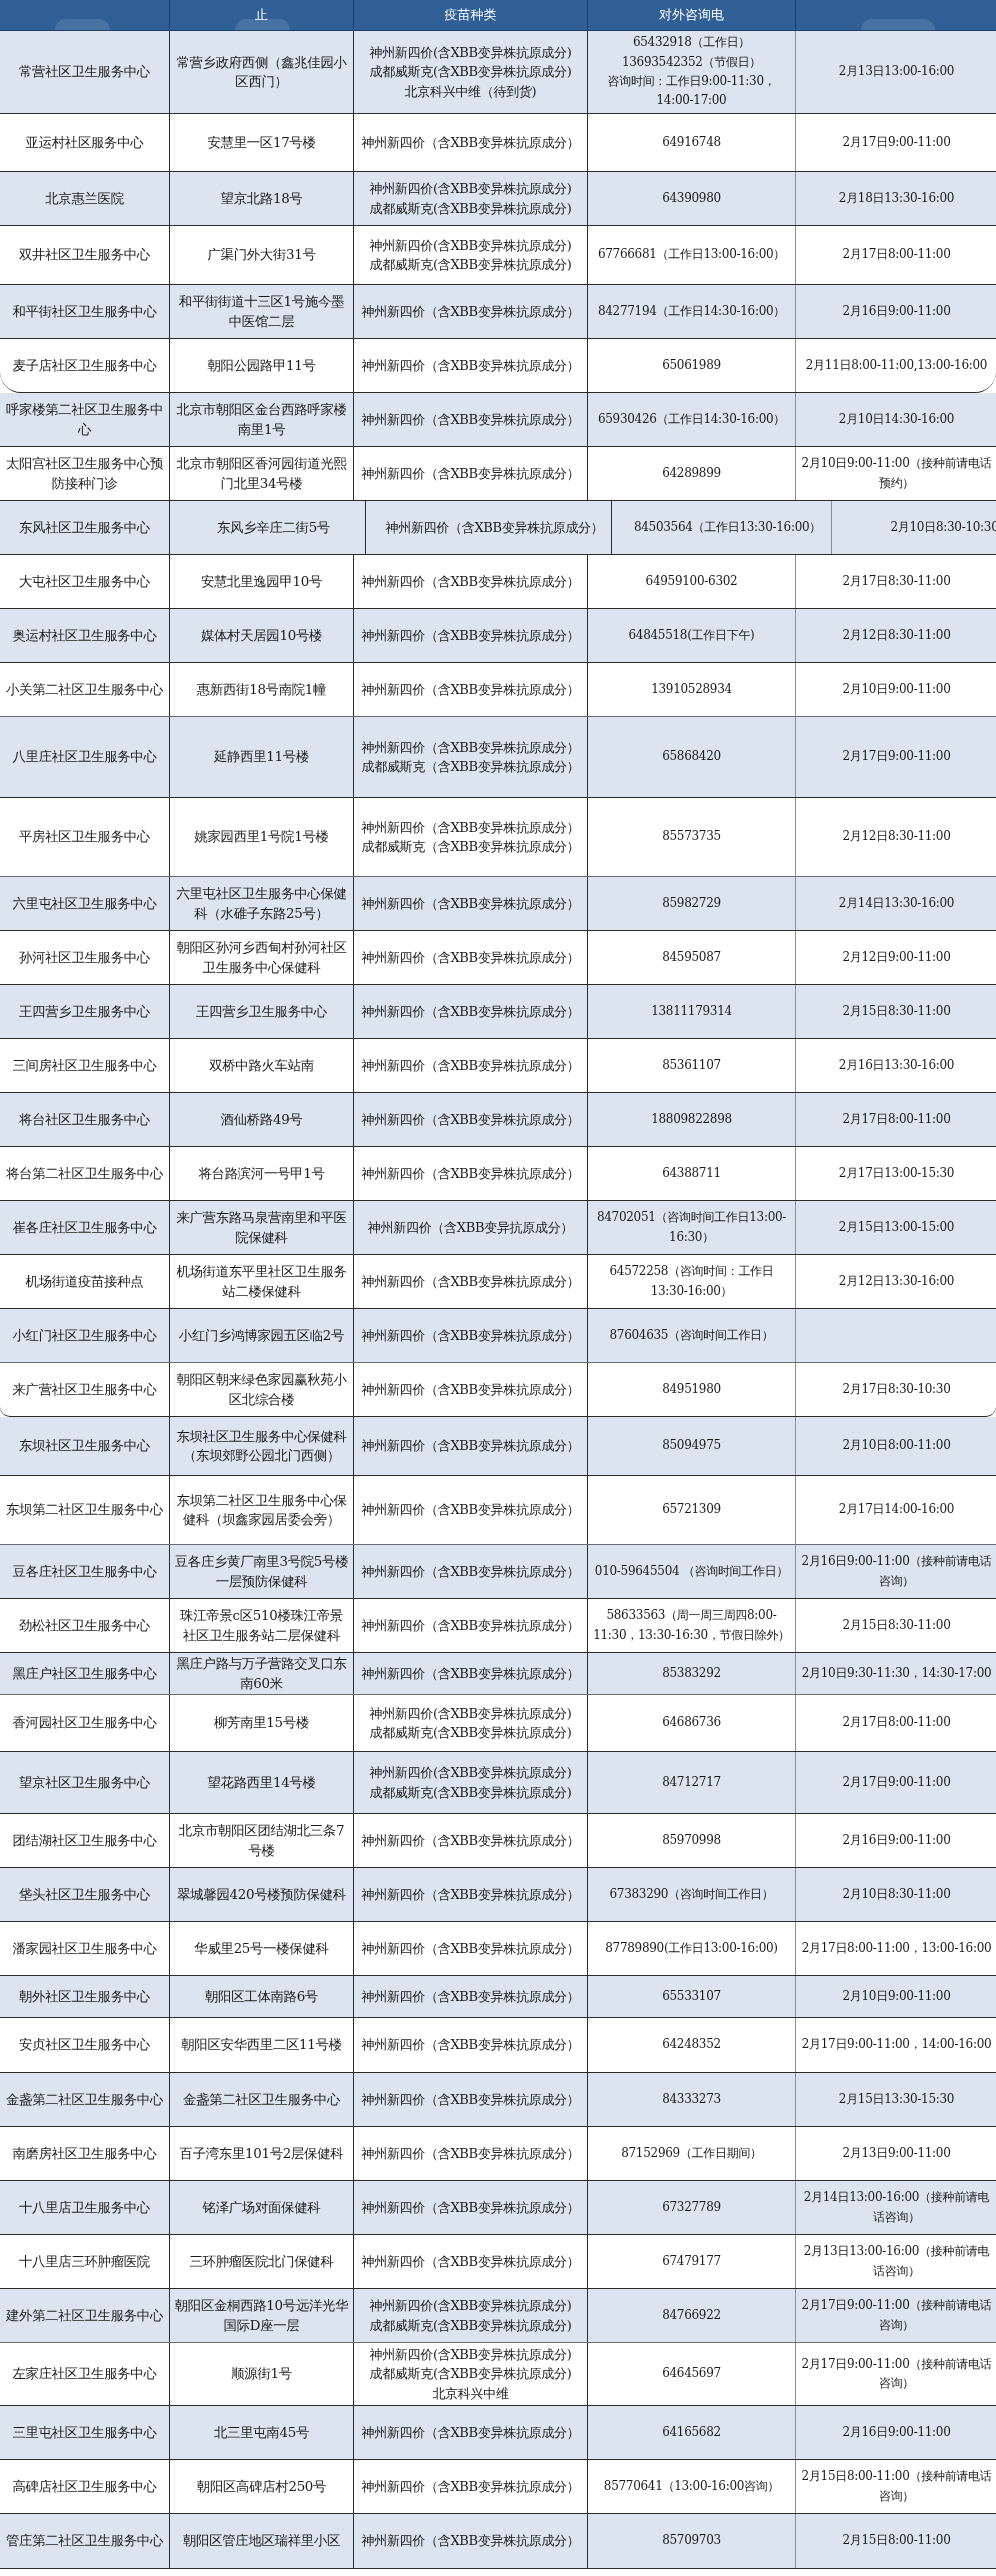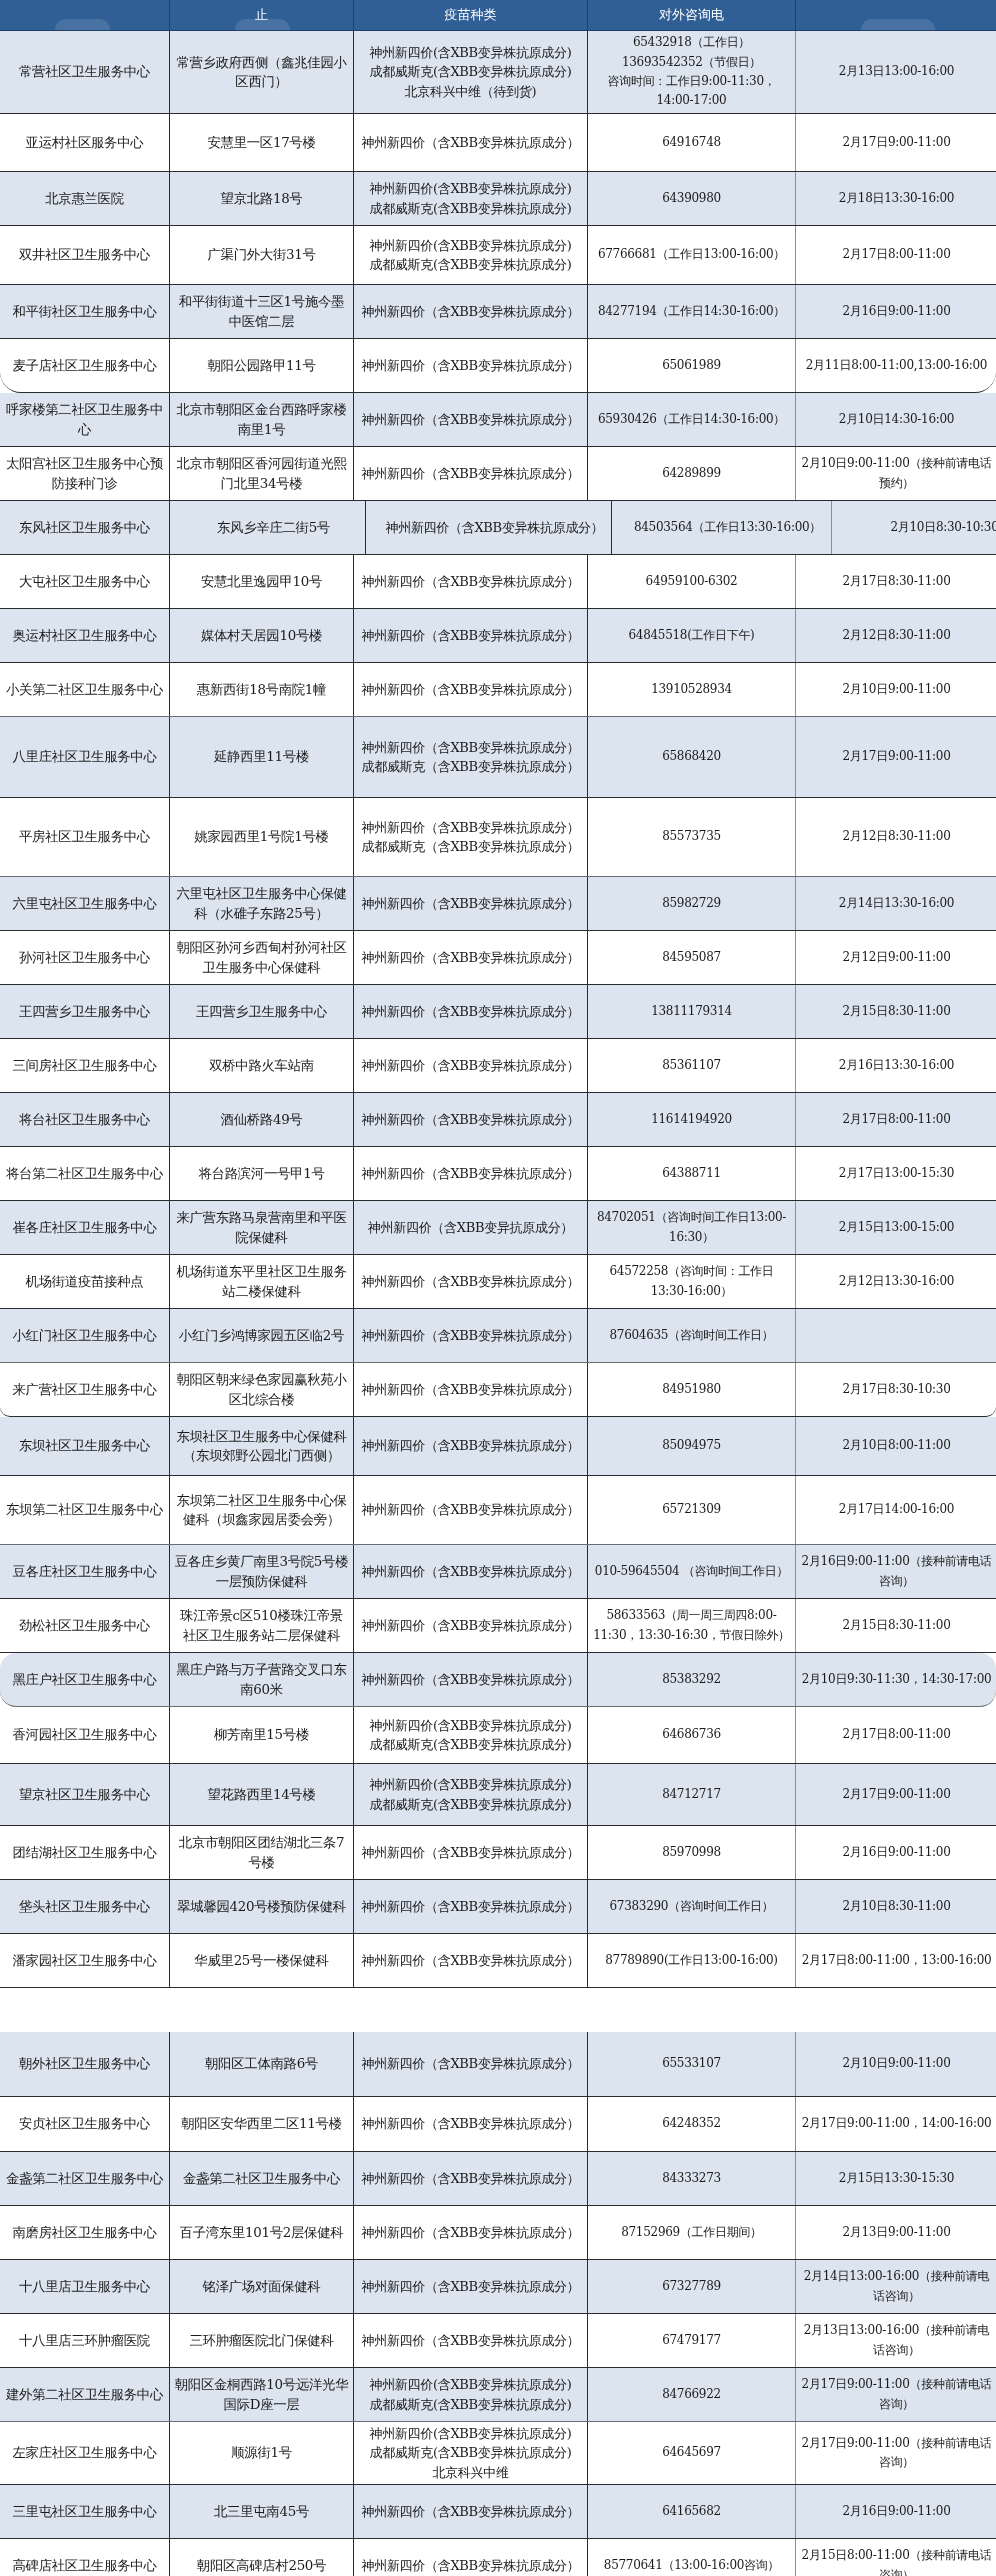--- a/index.html
+++ b/index.html
@@ -183,21 +183,21 @@
         <div class="cell c1">三间房社区卫生服务中心</div>
         <div class="cell c2">双桥中路火车站南</div>
         <div class="cell c3">神州新四价（含XBB变异株抗原成分）</div>
         <div class="cell c4">85361107</div>
         <div class="cell c5">2月16日13:30-16:00</div>
       </div>
       <div class="row alt" style="height: 54px;">
         <div class="cell c1">将台社区卫生服务中心</div>
         <div class="cell c2">酒仙桥路49号</div>
         <div class="cell c3">神州新四价（含XBB变异株抗原成分）</div>
-        <div class="cell c4">11614194920</div>
+        <div class="cell c4">18809822898</div>
         <div class="cell c5">2月17日8:00-11:00</div>
       </div>
       <div class="row plain" style="height: 54px;">
         <div class="cell c1">将台第二社区卫生服务中心</div>
         <div class="cell c2">将台路滨河一号甲1号</div>
         <div class="cell c3">神州新四价（含XBB变异株抗原成分）</div>
         <div class="cell c4">64388711</div>
         <div class="cell c5">2月17日13:00-15:30</div>
       </div>
       <div class="row alt" style="height: 54px;">
@@ -248,21 +248,21 @@
         <div class="cell c4">010-59645504 （咨询时间工作日）</div>
         <div class="cell c5">2月16日9:00-11:00（接种前请电话咨询）</div>
       </div>
       <div class="row plain" style="height: 54px;">
         <div class="cell c1">劲松社区卫生服务中心</div>
         <div class="cell c2">珠江帝景c区510楼珠江帝景社区卫生服务站二层保健科</div>
         <div class="cell c3">神州新四价（含XBB变异株抗原成分）</div>
         <div class="cell c4">58633563（周一周三周四8:00-11:30，13:30-16:30，节假日除外）</div>
         <div class="cell c5">2月15日8:30-11:00</div>
       </div>
-      <div class="row alt heavy" style="height: 54px; border-radius: 16px;">
+      <div class="row alt heavy" style="height: 42px;">
         <div class="cell c1">黑庄户社区卫生服务中心</div>
         <div class="cell c2">黑庄户路与万子营路交叉口东南60米</div>
         <div class="cell c3">神州新四价（含XBB变异株抗原成分）</div>
         <div class="cell c4">85383292</div>
         <div class="cell c5">2月10日9:30-11:30，14:30-17:00</div>
       </div>
       <div class="row plain" style="height: 57px;">
         <div class="cell c1">香河园社区卫生服务中心</div>
         <div class="cell c2">柳芳南里15号楼</div>
         <div class="cell c3">神州新四价(含XBB变异株抗原成分)
@@ -292,21 +292,21 @@
         <div class="cell c4">67383290（咨询时间工作日）</div>
         <div class="cell c5">2月10日8:30-11:00</div>
       </div>
       <div class="row plain" style="height: 54px;">
         <div class="cell c1">潘家园社区卫生服务中心</div>
         <div class="cell c2">华威里25号一楼保健科</div>
         <div class="cell c3">神州新四价（含XBB变异株抗原成分）</div>
         <div class="cell c4">87789890(工作日13:00-16:00)</div>
         <div class="cell c5">2月17日8:00-11:00，13:00-16:00</div>
       </div>
-      <div class="row alt" style="height: 65px; margin-top: 44px;">
+      <div class="row alt" style="height: 42px;">
         <div class="cell c1">朝外社区卫生服务中心</div>
         <div class="cell c2">朝阳区工体南路6号</div>
         <div class="cell c3">神州新四价（含XBB变异株抗原成分）</div>
         <div class="cell c4">65533107</div>
         <div class="cell c5">2月10日9:00-11:00</div>
       </div>
       <div class="row plain" style="height: 55px;">
         <div class="cell c1">安贞社区卫生服务中心</div>
         <div class="cell c2">朝阳区安华西里二区11号楼</div>
         <div class="cell c3">神州新四价（含XBB变异株抗原成分）</div>

